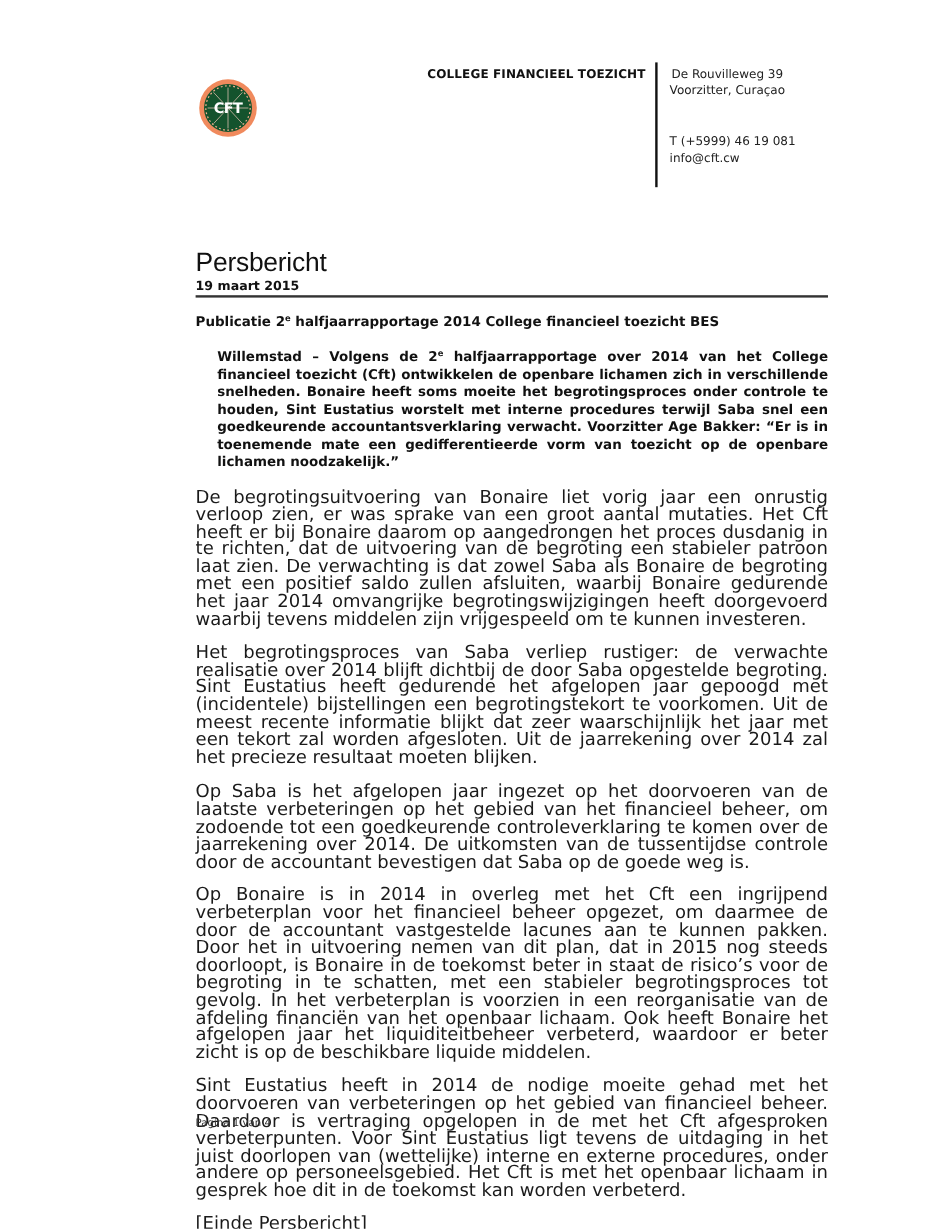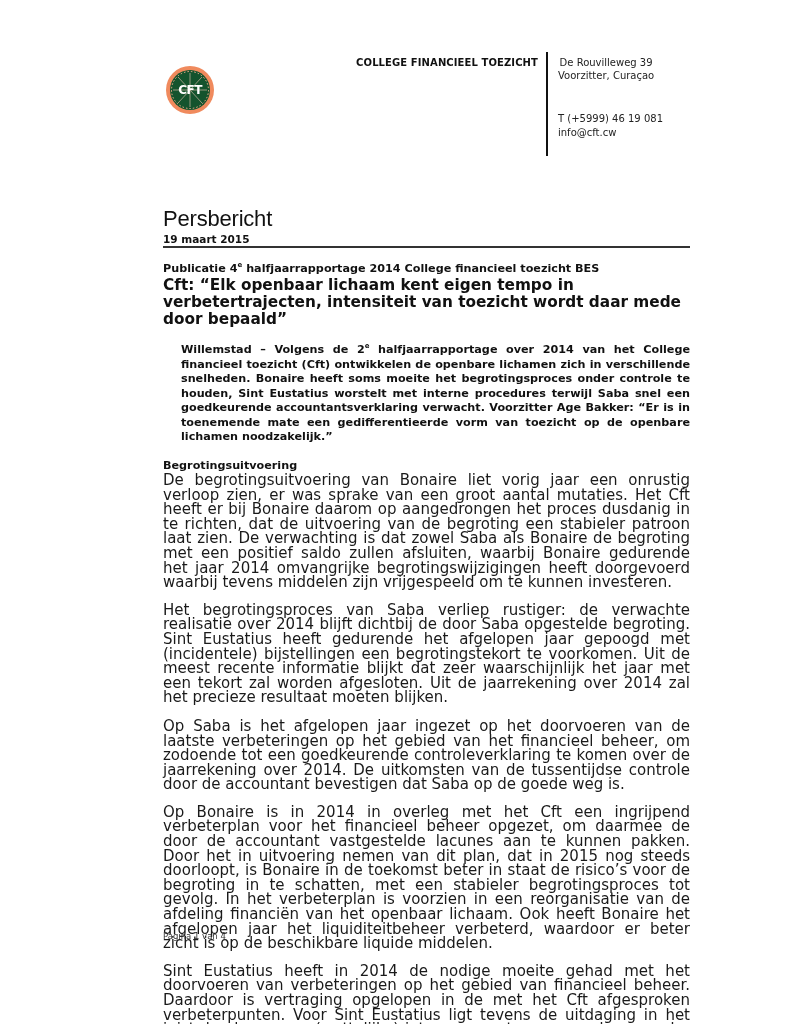--- a/index.html
+++ b/index.html
@@ -67,27 +67,25 @@
   <div>Voorzitter, Curaçao</div>
 </div>
 <div class="abs phone">T (+5999) 46 19 081</div>
 <div class="abs email">info@cft.cw</div>
 
 <div class="abs title">Persbericht</div>
 <div class="abs date">19 maart 2015</div>
 <div class="abs rule"></div>
 
 <div class="abs content">
-  <div class="subhead"><span>Publicatie 4</span><sup>e</sup><span> halfjaarrapportage 2014 College financieel toezicht BES</span></div>
-  <div class="headline">Cft: “Elk openbaar lichaam kent eigen tempo in verbetertrajecten, intensiteit van toezicht wordt daar mede door bepaald”</div>
+  <div class="subhead"><span>Publicatie 2</span><sup>e</sup><span> halfjaarrapportage 2014 College financieel toezicht BES</span></div>
 
   <div class="lead"><span>Willemstad – Volgens de 2</span><sup>e</sup><span> halfjaarrapportage over 2014 van het College financieel toezicht (Cft) ontwikkelen de openbare lichamen zich in verschillende snelheden. Bonaire heeft soms moeite het begrotingsproces onder controle te houden, Sint Eustatius worstelt met interne procedures terwijl Saba snel een goedkeurende accountantsverklaring verwacht. Voorzitter Age Bakker: “Er is in toenemende mate een gedifferentieerde vorm van toezicht op de openbare lichamen noodzakelijk.”</span></div>
 
   <div class="gap"></div>
-  <div class="section-h">Begrotingsuitvoering</div>
   <div class="para">De begrotingsuitvoering van Bonaire liet vorig jaar een onrustig verloop zien, er was sprake van een groot aantal mutaties. Het Cft heeft er bij Bonaire daarom op aangedrongen het proces dusdanig in te richten, dat de uitvoering van de begroting een stabieler patroon laat zien. De verwachting is dat zowel Saba als Bonaire de begroting met een positief saldo zullen afsluiten, waarbij Bonaire gedurende het jaar 2014  omvangrijke begrotingswijzigingen heeft doorgevoerd waarbij tevens middelen zijn vrijgespeeld om te kunnen investeren.</div>
   <div class="gap-s"></div>
   <div class="para">Het begrotingsproces van Saba verliep rustiger: de verwachte realisatie over 2014 blijft dichtbij de door Saba opgestelde begroting. Sint Eustatius heeft gedurende het afgelopen jaar gepoogd met (incidentele) bijstellingen een begrotingstekort te voorkomen. Uit de meest recente informatie blijkt dat zeer waarschijnlijk het jaar met een tekort zal worden afgesloten. Uit de jaarrekening over 2014 zal het precieze resultaat moeten blijken.</div>
 
   <div class="gap"></div>
   <div class="para">Op Saba is het afgelopen jaar ingezet op het doorvoeren van de laatste verbeteringen op het gebied van het financieel beheer, om zodoende tot een goedkeurende controleverklaring te komen over de jaarrekening over 2014. De uitkomsten van de tussentijdse controle door de accountant bevestigen dat Saba op de goede weg is.</div>
   <div class="gap-s"></div>
   <div class="para">Op Bonaire is in 2014 in overleg met het Cft een ingrijpend verbeterplan voor het financieel beheer opgezet, om daarmee de door de accountant vastgestelde lacunes aan te kunnen pakken. Door het in uitvoering nemen van dit plan, dat in 2015 nog steeds doorloopt, is Bonaire in de toekomst beter in staat de risico’s voor de begroting in te schatten, met een stabieler begrotingsproces tot gevolg. In het verbeterplan is voorzien in een reorganisatie van de afdeling financiën van het openbaar lichaam. Ook heeft Bonaire het afgelopen jaar het liquiditeitbeheer verbeterd, waardoor er beter zicht is op de beschikbare liquide middelen.</div>
   <div class="gap-s"></div>
   <div class="para">Sint Eustatius heeft in 2014 de nodige moeite gehad met het doorvoeren van verbeteringen op het gebied van financieel beheer. Daardoor is vertraging opgelopen in de met het Cft afgesproken verbeterpunten. Voor Sint Eustatius ligt tevens de uitdaging in het juist doorlopen van (wettelijke) interne en externe procedures, onder andere op personeelsgebied. Het Cft is met het openbaar lichaam in gesprek hoe dit in de toekomst kan worden verbeterd.</div>

